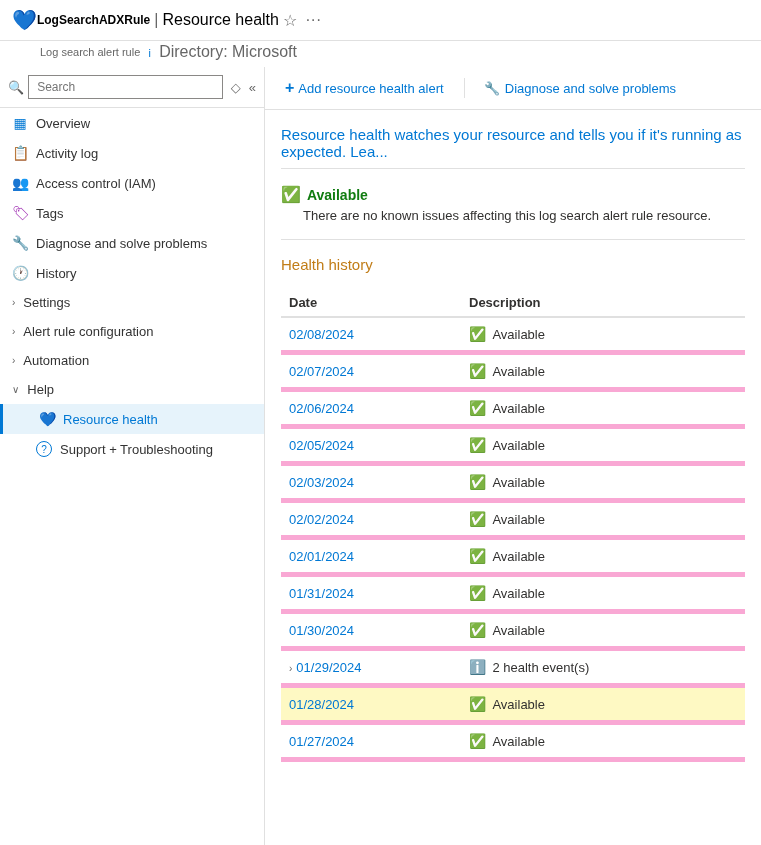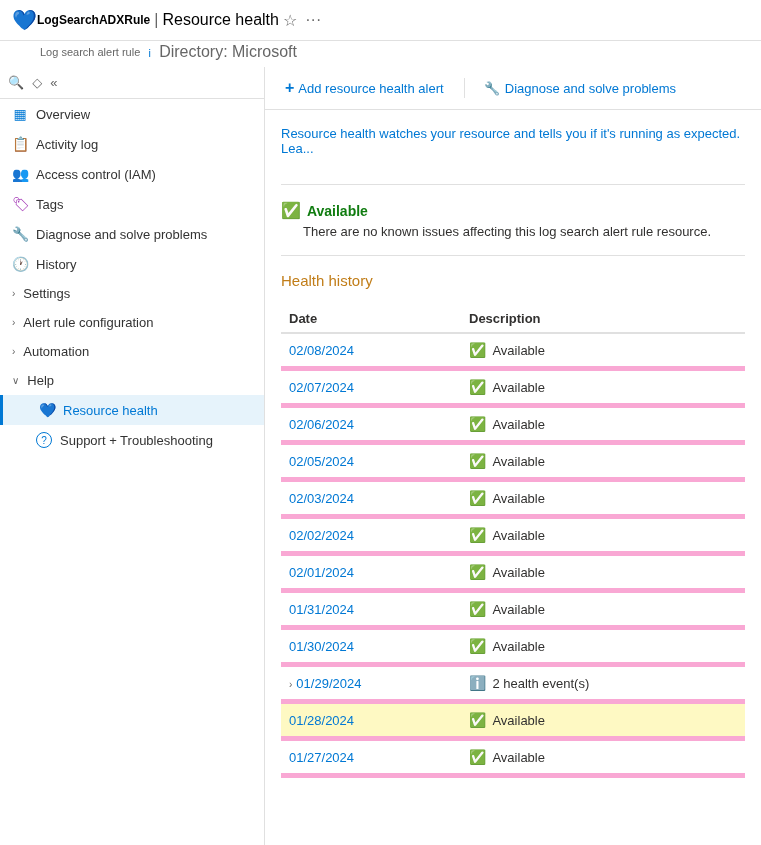--- a/index.html
+++ b/index.html
@@ -32,21 +32,21 @@
     .nav-chevron { font-size: 10px; color: #666; }
     .sidebar-section-header { display: flex; align-items: center; padding: 7px 12px; cursor: pointer; color: #333; gap: 8px; font-size: 13px; font-weight: 400; }
     .sub-item { padding-left: 36px; }
 
     
     .content { flex: 1; overflow-y: auto; display: flex; flex-direction: column; }
     .content-toolbar { display: flex; align-items: center; padding: 8px 16px; border-bottom: 1px solid #e0e0e0; gap: 16px; }
     .toolbar-btn { display: flex; align-items: center; gap: 4px; color: #0078d4; font-size: 13px; cursor: pointer; background: none; border: none; padding: 4px 4px; }
     .toolbar-divider { width: 1px; height: 20px; background: #e0e0e0; }
     .content-body { padding: 16px; flex: 1; }
-    .info-banner { color: #0078d4; font-size: 13px; margin-bottom: 16px; border-bottom: 1px solid #e0e0e0; padding-bottom: 28px; }
+    .info-banner { color: #0078d4; font-size: 15px; margin-bottom: 16px; border-bottom: 1px solid #e0e0e0; padding-bottom: 8px; }
     .status-section { margin-bottom: 16px; }
     .status-row { display: flex; align-items: center; gap: 6px; margin-bottom: 4px; }
     .status-available { color: #107c10; font-size: 14px; font-weight: 600; display: flex; align-items: center; gap: 6px; }
     .status-desc { color: #323130; font-size: 13px; }
     .green-check { color: #107c10; font-size: 16px; }
     .divider-line { border: none; border-top: 1px solid #e0e0e0; margin: 12px 0 16px 0; }
     .section-title { font-size: 15px; color: #c17d18; font-weight: 400; margin-bottom: 16px; }
     .health-table { width: 100%; border-collapse: collapse; }
     .health-table th { text-align: left; font-size: 13px; font-weight: 600; color: #323130; padding: 6px 8px; border-bottom: 2px solid #e0e0e0; }
     .health-table td { padding: 8px 8px; font-size: 13px; border-bottom: 5px solid #f9a8d4; vertical-align: middle; }
@@ -75,20 +75,21 @@
   <span style="font-size:11px; color:#666;">Log search alert rule</span>
   <span style="color:#0078d4; font-size:11px;">ℹ</span>
   <span style="font-size:16px; color:#666;">Directory: Microsoft</span>
 </div>
 
 <div class="main-layout">
 
   <div class="sidebar">
     <div class="sidebar-search-bar">
       <span style="color:#666; font-size:13px;">🔍</span>
+      <input class="search-input" type="text" placeholder="Search" style="">
       <div class="sidebar-controls">
         <span style="font-size:13px; color:#666; cursor:pointer;">◇</span>
         <span style="font-size:13px; color:#666; cursor:pointer; margin-left:4px;">«</span>
       </div>
     </div>
 
     <div class="sidebar-nav-item">
       <span class="nav-icon" style="color:#0078d4;">▦</span>
       <span class="nav-label">Overview</span>
     </div>

